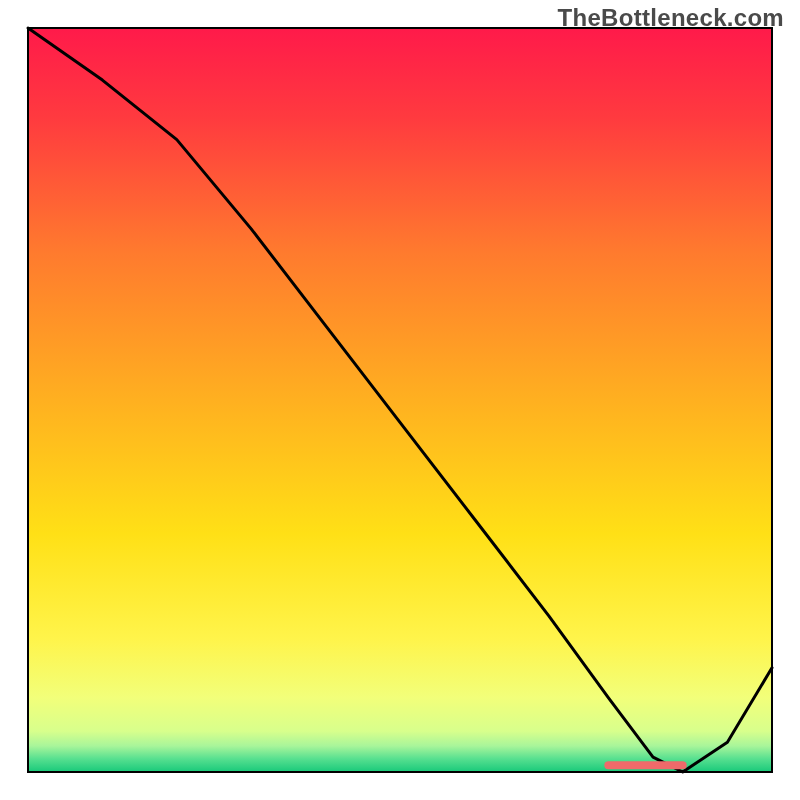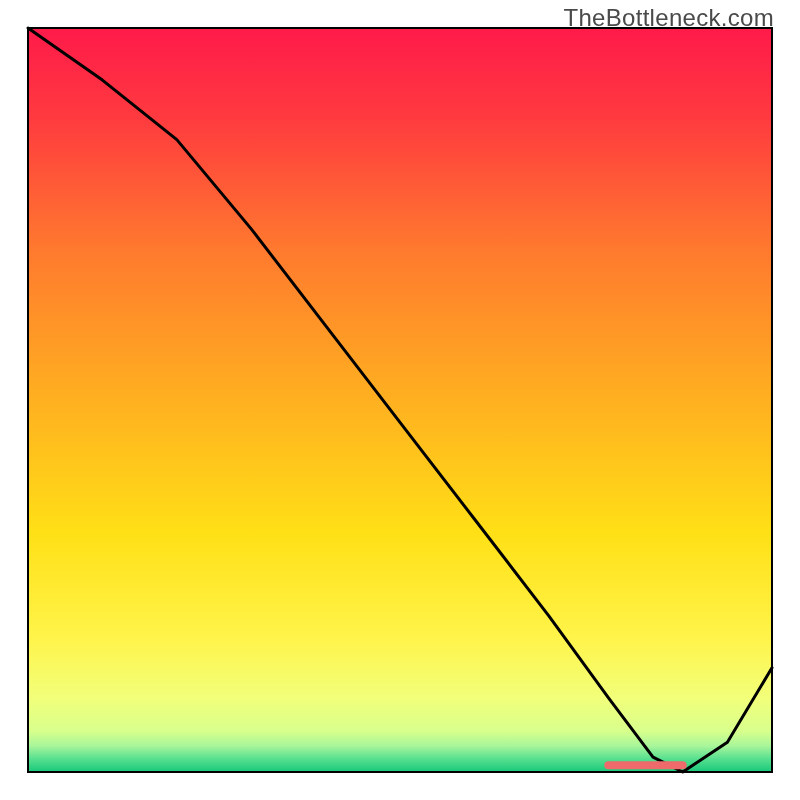--- a/index.html
+++ b/index.html
@@ -11,23 +11,23 @@
     font-family: Arial, Helvetica, sans-serif;
   }
   .wrap {
     position: relative;
     width: 800px;
     height: 800px;
   }
   .watermark {
     position: absolute;
     top: 4px;
-    right: 26px;
+    right: 16px;
     font-size: 24px;
-    font-weight: 400;
+    font-weight: 700;
     color: #4a4a4a;
     letter-spacing: 0.3px;
   }
   svg {
     display: block;
   }
 </style>
 </head>
 <body>
 <div class="wrap">

